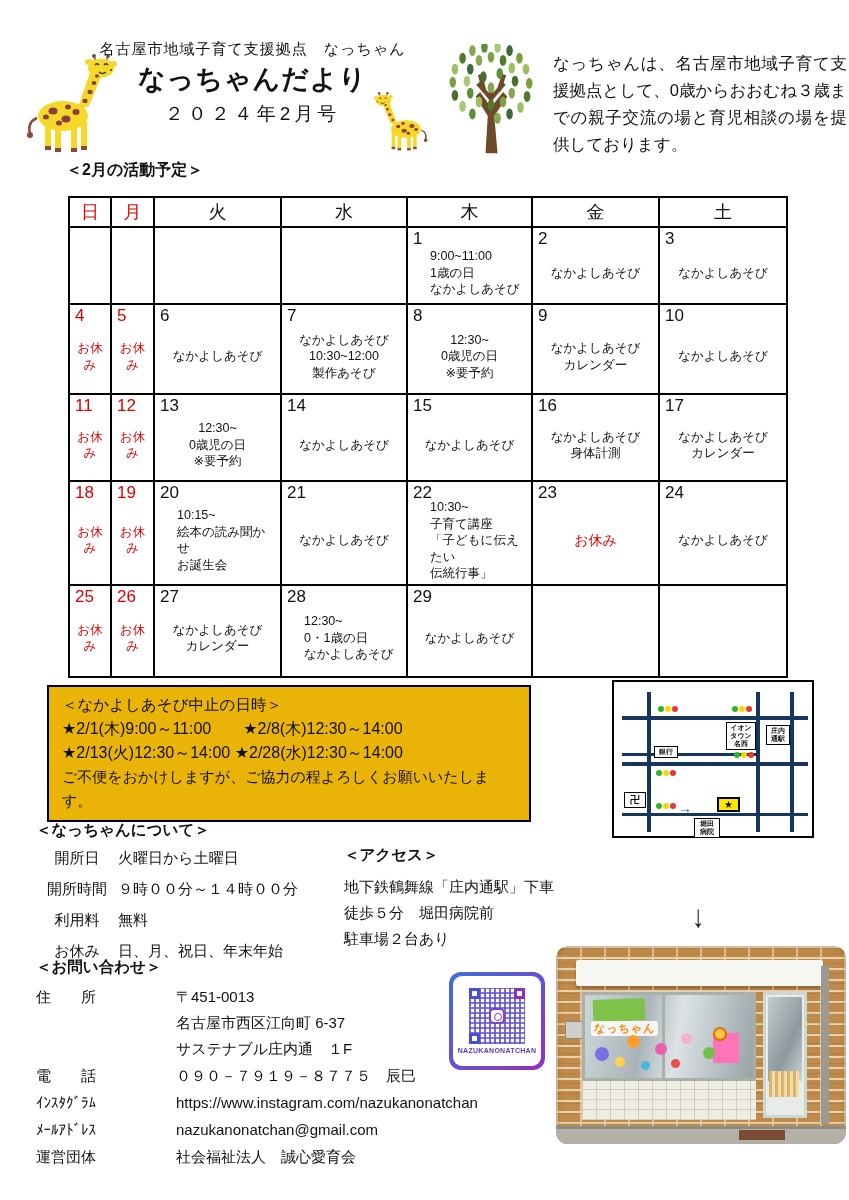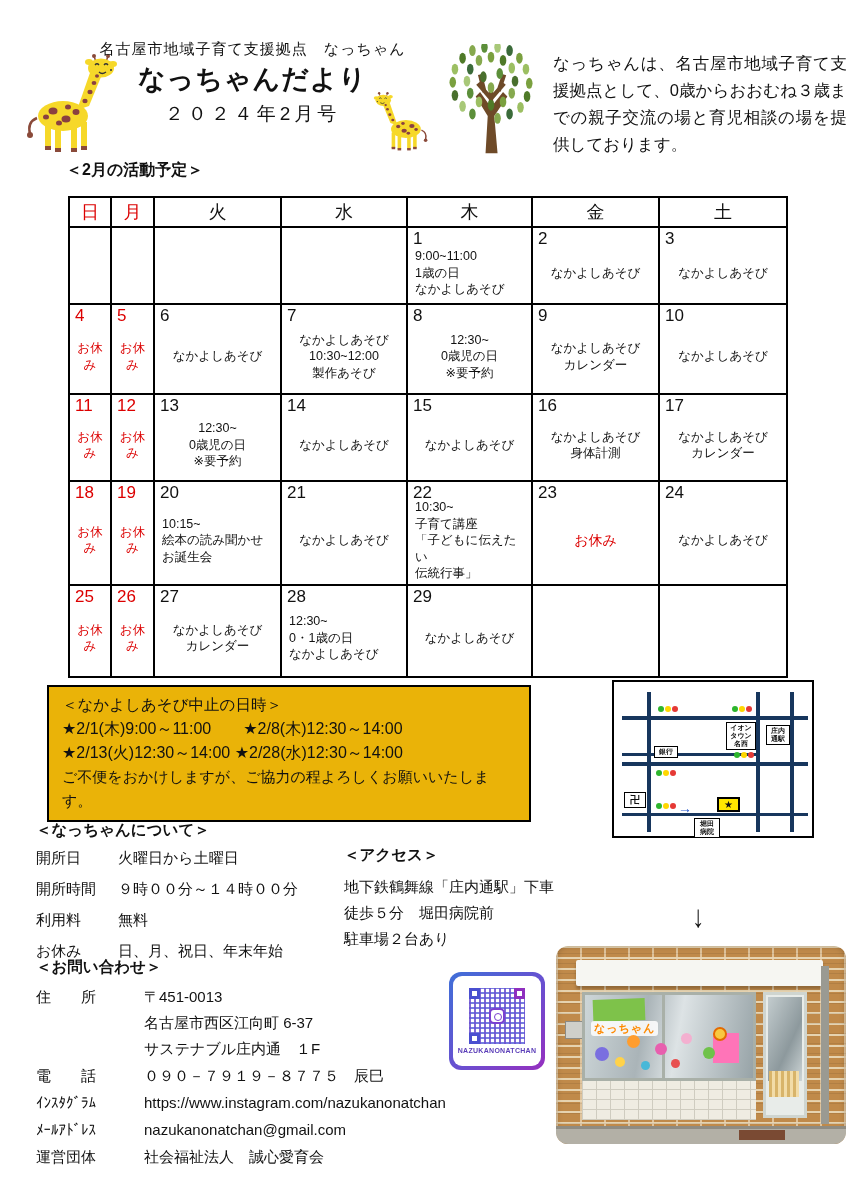--- a/index.html
+++ b/index.html
@@ -19,21 +19,21 @@
 
   
   .sched-h { left:66px; top:160px; font-size:16px; font-weight:bold; }
   table.calendar { left:68px; top:196px; width:718px; border-collapse:collapse; table-layout:fixed; position:absolute; }
   .calendar th, .calendar td { border:2px solid #000; vertical-align:middle; background:#fff; }
   .calendar th { height:30px; font-size:18px; font-weight:normal; text-align:center; }
   .calendar th.red { color:#dc0000; }
   .calendar td { position:relative; }
   .cal-date { position:absolute; top:1px; left:5px; font-size:17px; line-height:19px; }
   .cell-text { padding:17px 2px 2px 2px; font-size:12.5px; line-height:16.5px; white-space:pre-line; text-align:center; }
-  .cell-text.left { text-align:left; padding-left:7px; }
+  .cell-text.left { text-align:left; padding-left:22px; }
   td.holiday-col .cal-date, td.holiday-col .cell-text { color:#dc0000; }
   td.content-red .cell-text { color:#dc0000; font-size:14px; }
 
   
   .notice { left:47px; top:685px; width:484px; border:2px solid #000; padding:6px 13px 7px 13px;
             font-size:16px; line-height:24px; background:#eab308; }
   .notice .n-title { font-size:15.5px; }
   .notice .n-last { font-size:15px; }
 
   
@@ -45,32 +45,32 @@
               padding:1px 2px; text-align:center; white-space:pre-line; font-weight:bold; }
   .map .star-box { position:absolute; background:#ffe600; border:2px solid #000; font-size:10px;
                    line-height:11px; padding:0 5px; font-weight:bold; }
   .map .m-arrow { position:absolute; color:#2255cc; font-size:14px; font-weight:900; }
 
   
   .sec-h { font-size:15.5px; font-weight:bold; }
   .about-h { left:36px; top:820px; }
   .about-rows { left:36px; top:849px; width:300px; font-size:15px; }
   .about-rows .row { display:flex; height:31px; align-items:flex-start; }
-  .about-rows .lab { width:82px; flex:none; }
+  .about-rows .lab { width:82px; flex:none;text-align:center; }
   .access-h { left:344px; top:845px; }
   .access-lines { left:344px; top:874px; font-size:15px; line-height:26px; white-space:pre-line; }
 
   .cloud { left:594px; top:851px; width:252px; height:58px; border:3px solid #000; border-radius:50%;
            display:flex; align-items:center; justify-content:center; background:#fff; }
   .cloud span { font-size:12.5px; font-weight:bold; }
   .down-arrow { left:692px; top:902px; font-size:25px; font-weight:bold; transform:scaleY(1.25); }
 
   .contact-h { left:36px; top:957px; }
   .contact-rows { left:36px; top:984px; width:505px; font-size:15px; }
-  .contact-rows .row { display:flex; margin-bottom:1px; }
+  .contact-rows .row { display:flex; margin-bottom:1px;gap:32px; }
   .contact-rows .lab { width:108px; flex:none; line-height:26px; }
   .contact-rows .val { white-space:pre-line; line-height:26px; }
 
   
   .qr-wrap { left:449px; top:972px; width:96px; height:98px; border-radius:12px; padding:4px;
              background:linear-gradient(135deg,#3f6fd8 0%,#6a4fd0 55%,#962fbf 100%); }
   .qr-inner { width:100%; height:100%; background:#fff; border-radius:9px; display:flex; flex-direction:column;
               align-items:center; justify-content:center; gap:3px; }
   .qr-pattern { position:relative; width:56px; height:56px;
       background-image:

